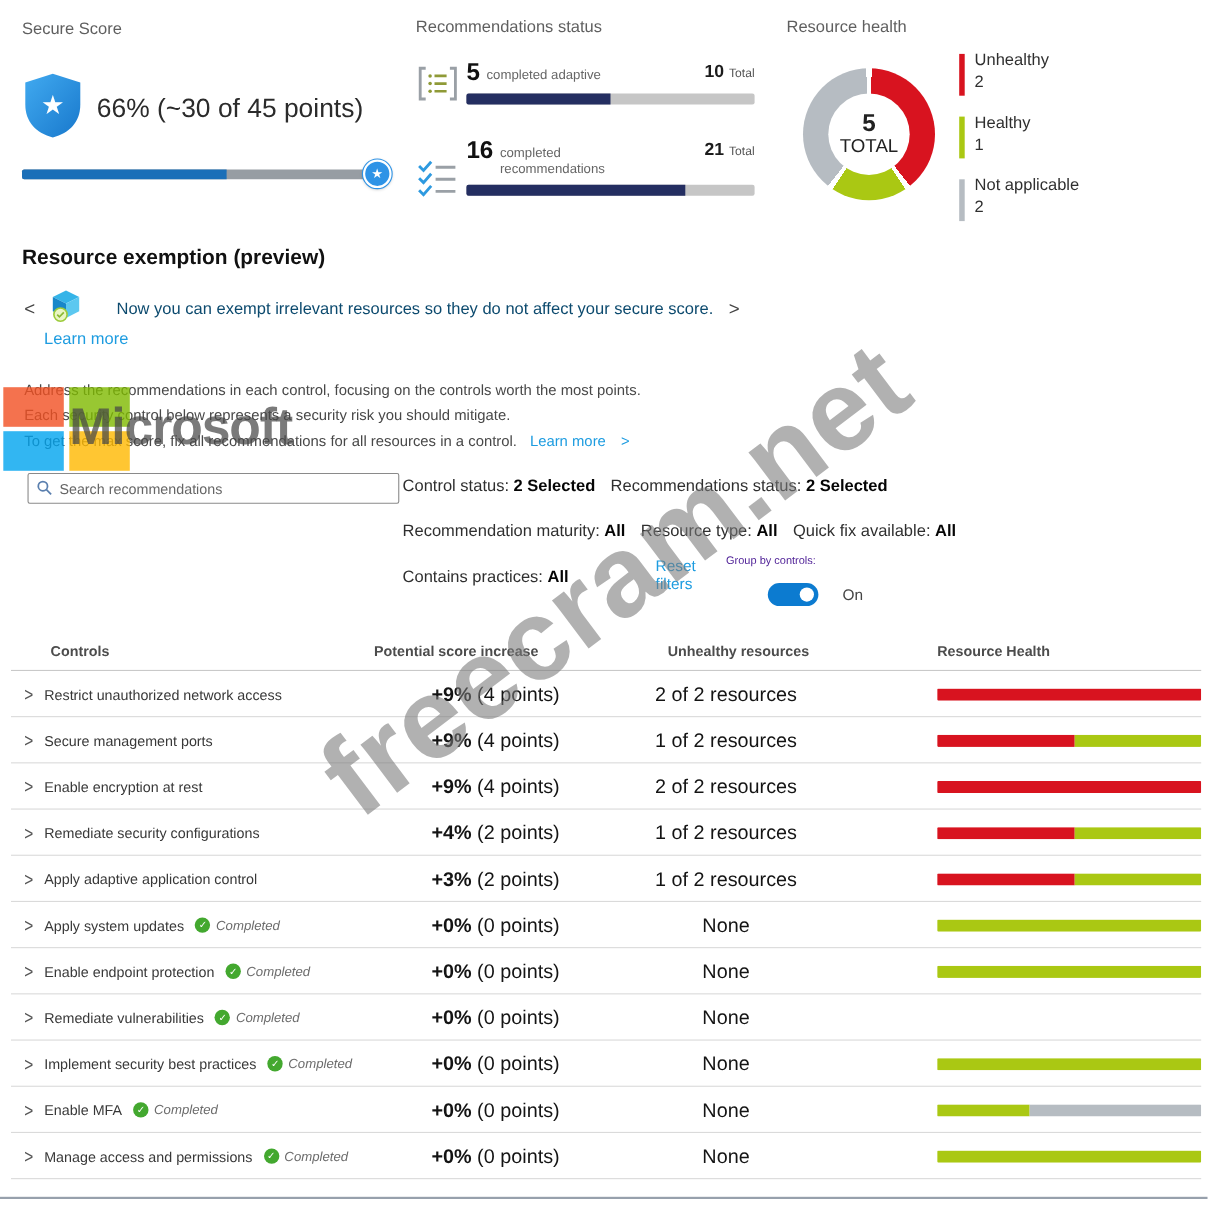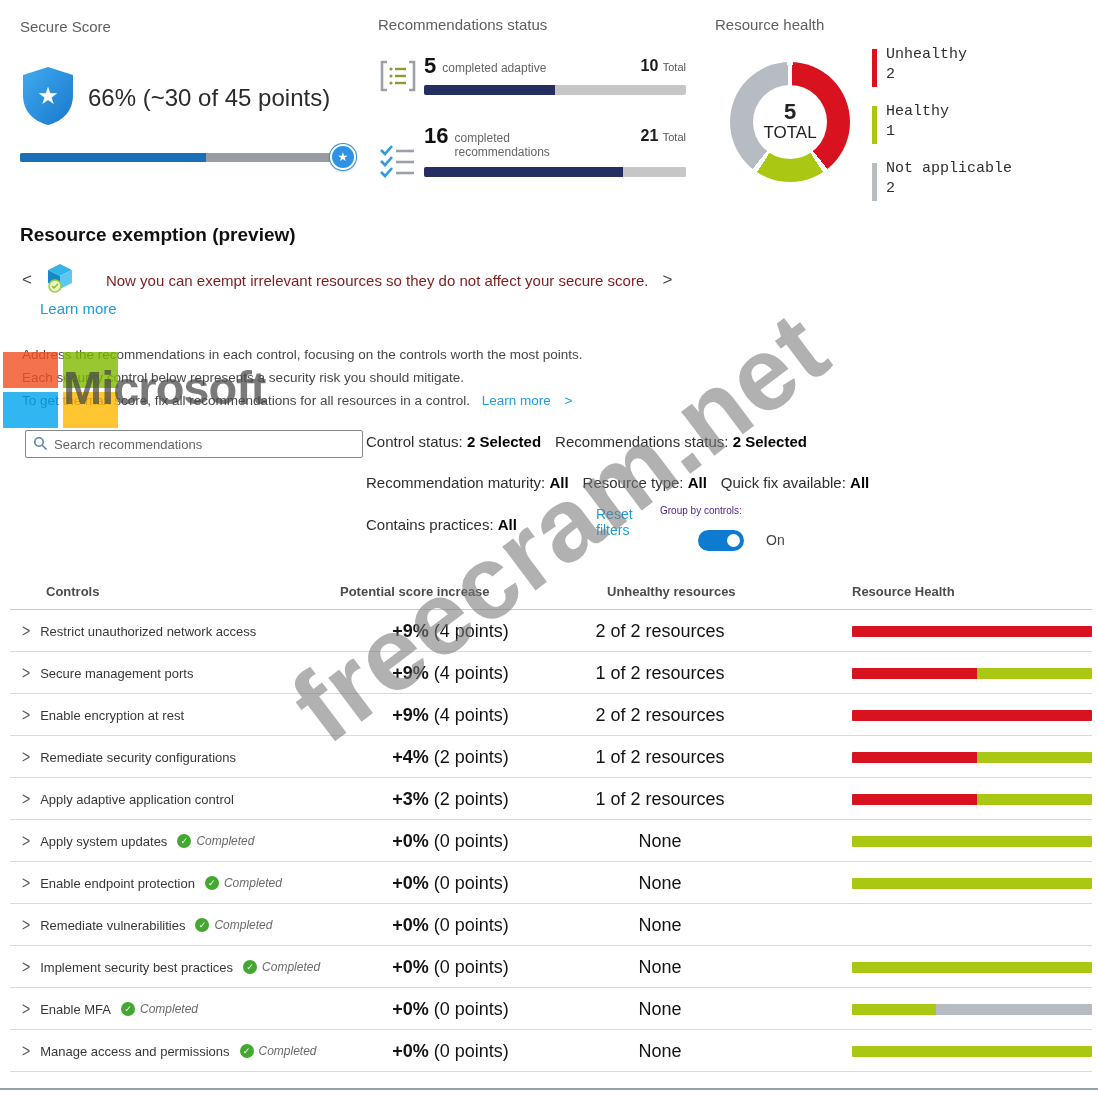--- a/index.html
+++ b/index.html
@@ -35,31 +35,31 @@
   .rec-fill { height:10px; background:#242e61; border-radius:2px 0 0 2px; }
 
   
   .health-card { position:absolute; left:715px; top:16px; width:370px; }
   .donut { position:absolute; left:15px; top:46px; width:120px; height:120px; border-radius:50%; }
   .donut-hole { position:absolute; left:23px; top:23px; width:74px; height:74px; background:#fff; border-radius:50%;
                 display:flex; flex-direction:column; align-items:center; justify-content:center; }
   .donut-num { font-size:22px; font-weight:bold; color:#222; line-height:22px; }
   .donut-lbl { font-size:17px; color:#222; }
   .legend { position:absolute; left:157px; top:30px; }
-  .legend-item { display:flex; margin-bottom:16px;font-family:Liberation Mono, monospace; }
+  .legend-item { display:flex; margin-bottom:16px; }
   .legend-swatch { width:5px; height:38px; margin-right:9px; margin-top:3px; }
   .legend-label { font-size:15px; color:#2f2f2f; }
   .legend-count { font-size:15px; color:#2f2f2f; margin-top:3px; }
 
   
   .exemption-heading { position:absolute; left:20px; top:224px; font-size:19px; font-weight:bold; color:#111; }
   .banner { position:absolute; left:22px; top:262px; width:786px; display:flex; align-items:center; }
   .banner-chevron { font-size:17px; color:#444; cursor:default; }
   .banner-cube { margin-left:14px; }
-  .banner-text { font-size:15px; color:#7f1d1d; margin-left:32px; }
+  .banner-text { font-size:15px; color:#0c4a6e; margin-left:32px; }
   .banner-next { margin-left:14px; }
   .learn-link { font-size:15px; color:#1d9ce0; }
   .learn-1 { position:absolute; left:40px; top:300px; }
 
   
   .intro { position:absolute; left:22px; top:343px; font-size:13.5px; color:#484848; line-height:23px; }
   .intro .blue { color:#1d9ce0; }
   .intro .arrow { color:#1d9ce0; margin-left:10px; }
 
   

